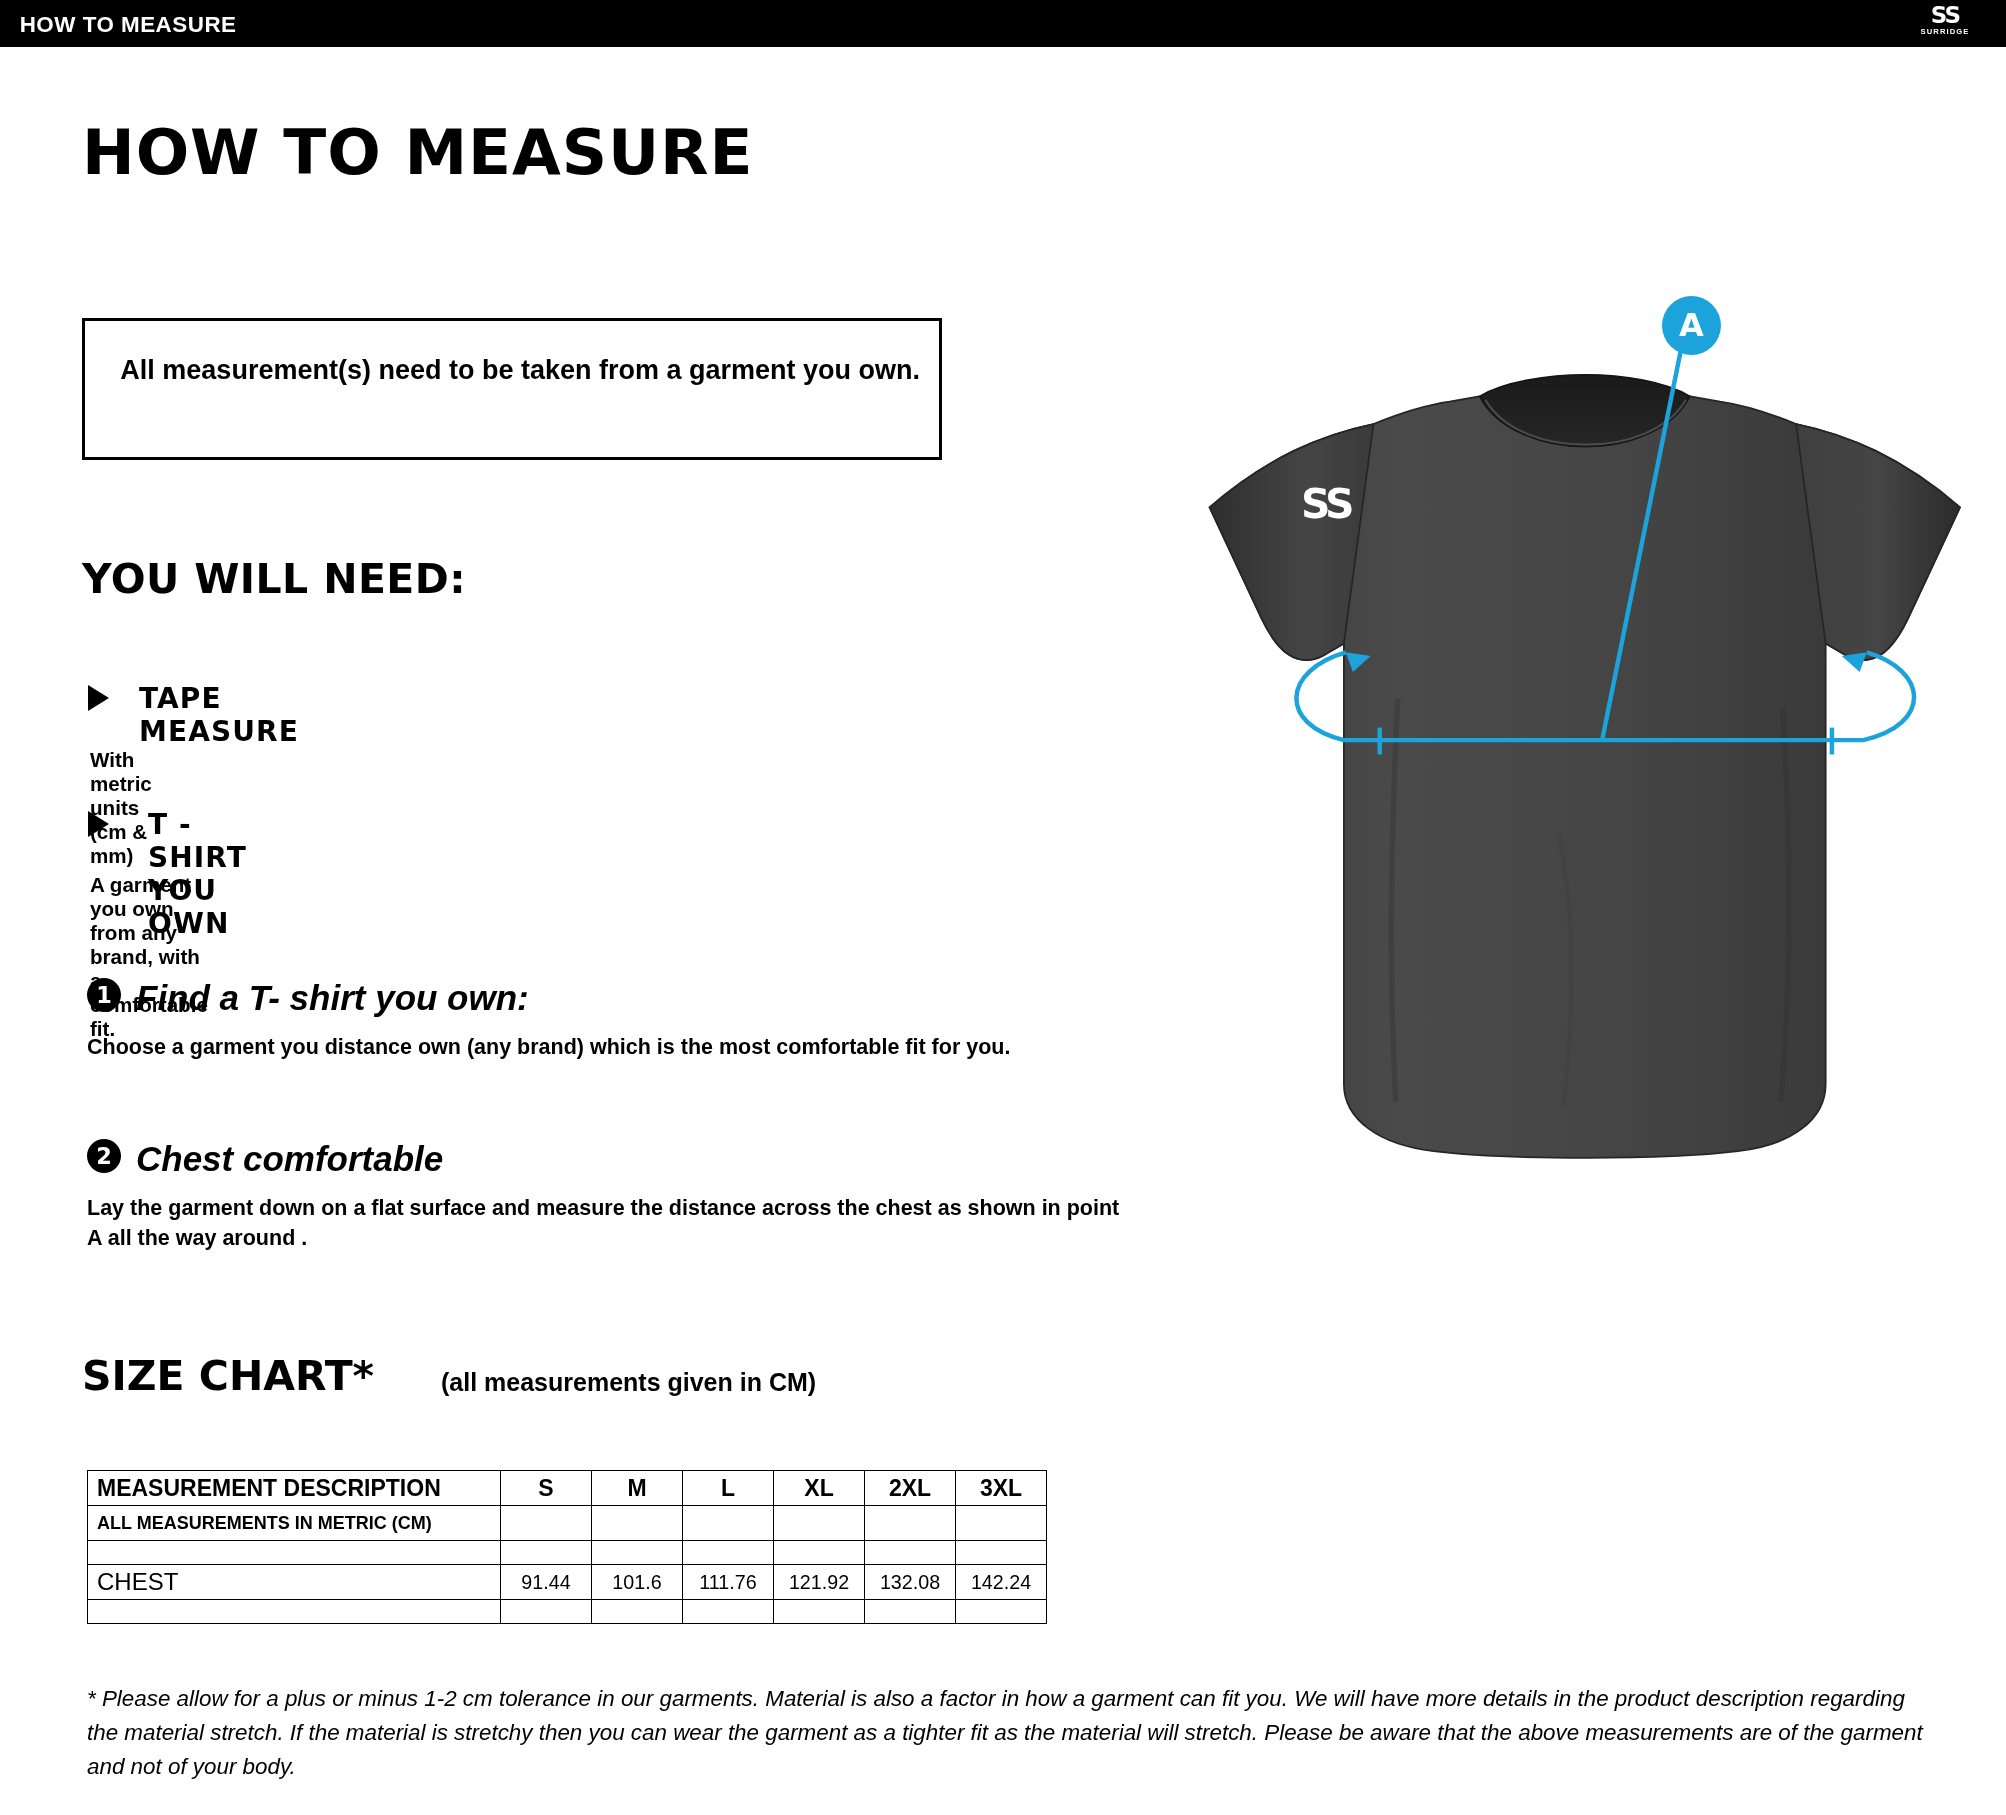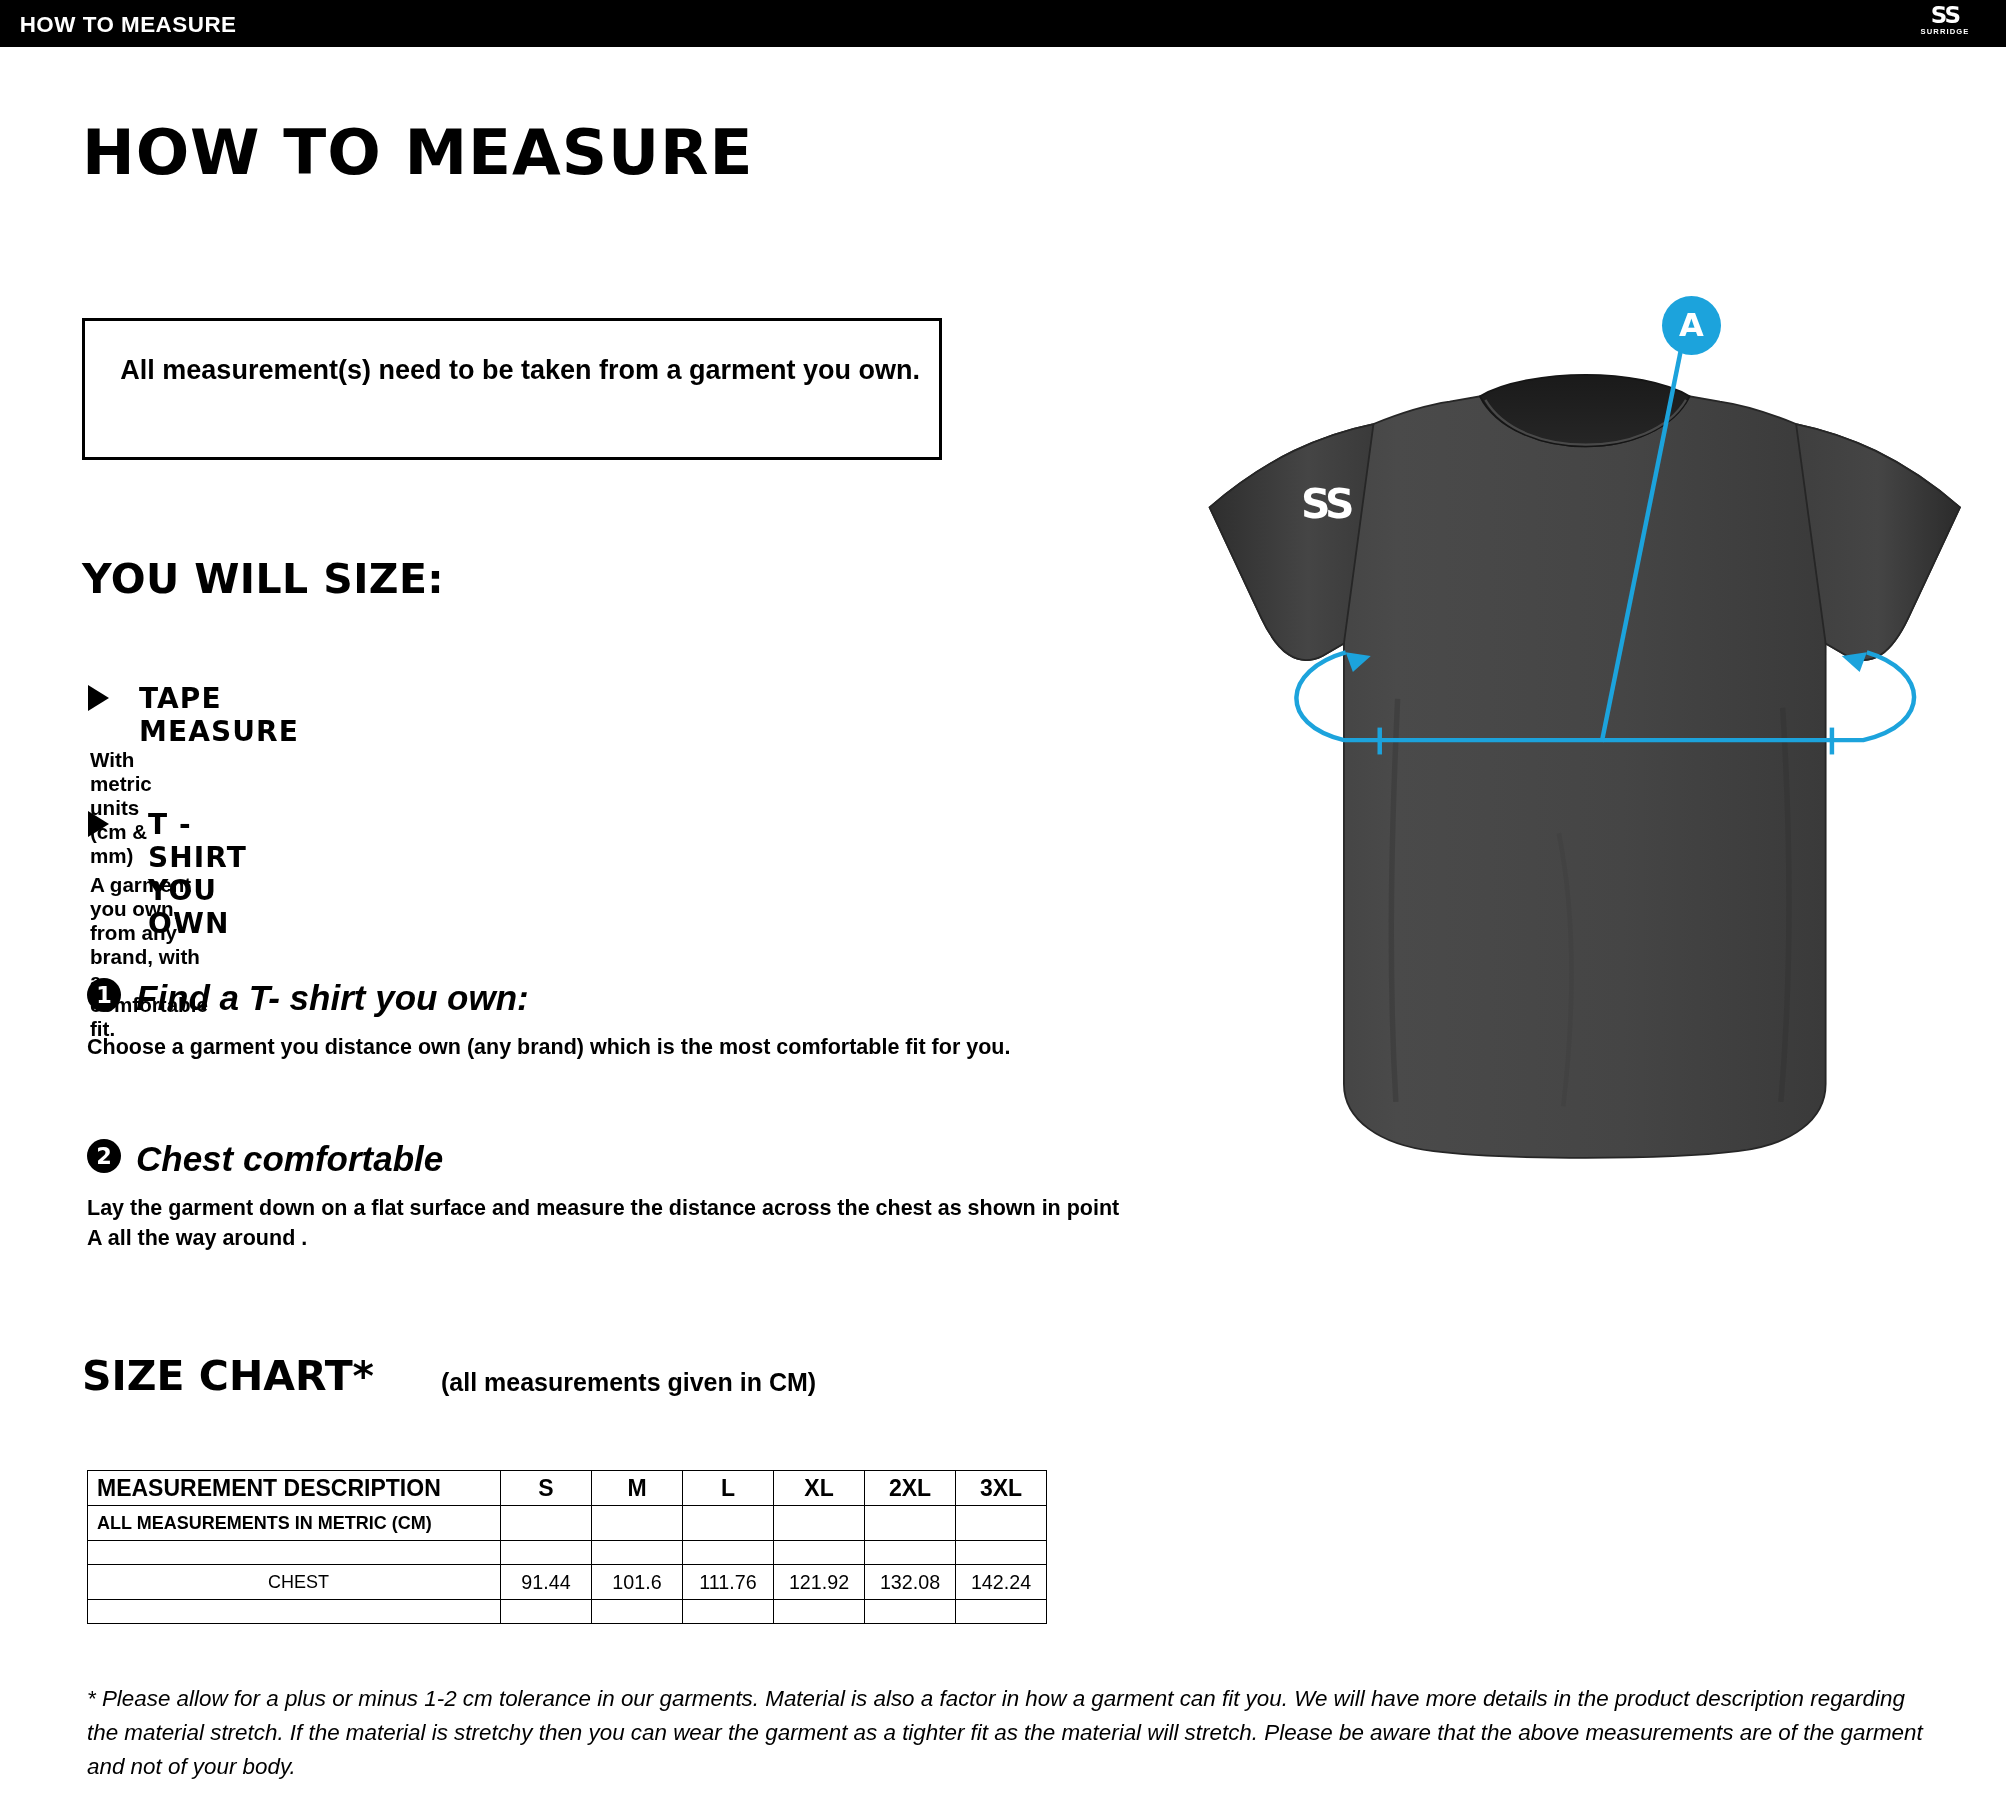--- a/index.html
+++ b/index.html
@@ -183,22 +183,22 @@
   }
   table.size-table td.metric {
     font-size: 18px;
   }
   table.size-table td.val {
     font-weight: normal;
     font-size: 19.7px;
   }
   table.size-table td.label {
     font-weight: normal;
-    font-size: 18px;
-    text-align: center;
+    font-size: 24px;
+    text-align: left;
     padding-left: 9px;
   }
   tr.short td { height: 23px; }
 
   
   .footnote {
     position: absolute;
     left: 87px; top: 1682px;
     width: 1845px;
     font-size: 22.4px;
@@ -246,21 +246,21 @@
   <div class="brand-mark">SS</div>
   <div class="brand-name">SURRIDGE</div>
 </div>
 
 <div class="page-title">HOW TO MEASURE</div>
 
 <div class="callout">
   <div class="callout-text">All measurement(s) need to be taken from a garment you own.</div>
 </div>
 
-<div class="section-title">YOU WILL SIZE:</div>
+<div class="section-title">YOU WILL NEED:</div>
 
 <div class="bullet-row" style="left:0;top:0;">
   <div class="tri-outline" style="left:88px; top:685px;"></div>
   <div class="bullet-title" style="left:139px; top:682px;">TAPE MEASURE</div>
   <div class="bullet-sub" style="left:90px; top:748px;">With metric units (cm &amp; mm)</div>
 </div>
 
 <div class="bullet-row" style="left:0;top:0;">
   <div class="tri-outline" style="left:88px; top:811px;"></div>
   <div class="bullet-title" style="left:148px; top:808px;">T - SHIRT YOU OWN</div>

